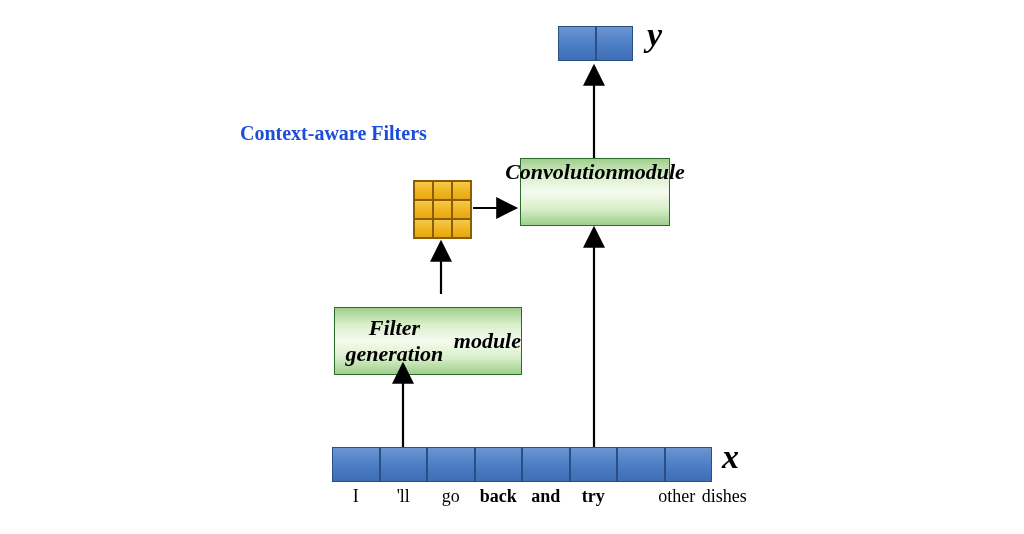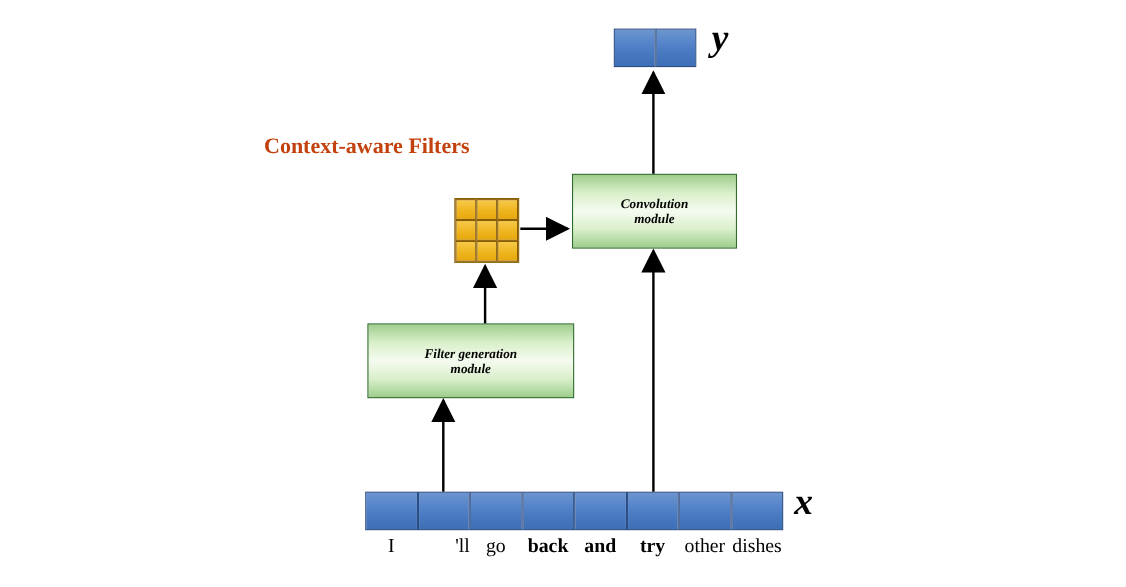--- a/index.html
+++ b/index.html
@@ -20,25 +20,25 @@
     position: absolute;
     border: 1.5px solid #2b6b2b;
     background: linear-gradient(to bottom,
                  #9fce8d 0%,
                  #d9efca 25%,
                  #f5fbef 50%,
                  #d9efca 75%,
                  #9fce8d 100%);
     text-align: center;
     display: flex;
-    flex-direction: column;
+    flex-direction: row;
     justify-content: center;
     font-style: italic;
     font-weight: bold;
-    font-size: 12px;
+    font-size: 22px;
     color: #000;
     line-height: 1.2;
   }
   .blue-cell {
     background: linear-gradient(to bottom, #6d95cf 0%, #5383c9 40%, #4a7ac1 60%, #3e6eb6 100%);
     border: 1.5px solid #2b4e86;
     box-sizing: border-box;
   }
   .row-cells {
     position: absolute;
@@ -59,21 +59,21 @@
     font-style: italic;
     font-weight: bold;
     font-size: 34px;
     color: #000;
     font-family: "Times New Roman", Times, serif;
   }
   .filters-label {
     position: absolute;
     font-weight: bold;
     font-size: 20px;
-    color: #c2410c;
+    color: #1d4ed8;
   }
   .word-row {
     position: absolute;
     display: flex;
   }
   .word {
     font-size: 18px;
     color: #000;
     text-align: center;
   }
@@ -105,45 +105,45 @@
       <div class="gold-cell"></div>
       <div class="gold-cell"></div>
       <div class="gold-cell"></div>
     </div>
 
   <div class="module-box" id="conv-module" style="left: 520px; top: 158px; width: 148px; height: 66px;">
     <span>Convolution</span>
     <span>module</span>
   </div>
 
-  <div class="module-box" id="filter-module" style="left: 334px; top: 294px; width: 186px; height: 66px;">
+  <div class="module-box" id="filter-module" style="left: 334px; top: 307px; width: 186px; height: 66px; align-items: center;">
     <span>Filter generation</span>
     <span>module</span>
   </div>
 
   <div class="row-cells" id="x-row" style="left: 332px; top: 447px;">
       <div class="blue-cell" style="width: 47.5px; height: 35px;"></div>
       <div class="blue-cell" style="width: 47.5px; height: 35px;"></div>
       <div class="blue-cell" style="width: 47.5px; height: 35px;"></div>
       <div class="blue-cell" style="width: 47.5px; height: 35px;"></div>
       <div class="blue-cell" style="width: 47.5px; height: 35px;"></div>
       <div class="blue-cell" style="width: 47.5px; height: 35px;"></div>
       <div class="blue-cell" style="width: 47.5px; height: 35px;"></div>
       <div class="blue-cell" style="width: 47.5px; height: 35px;"></div>
     </div>
   <div class="axis-label" style="left:722px; top:438px;">x</div>
 
   <div class="word-row" id="word-row" style="left: 332px; top: 486px;">
       <div class="word" style="width: 47.5px;">I</div>
-      <div class="word" style="width: 47.5px; text-align: right;">'ll</div>
+      <div class="word" style="width: 47.5px;">'ll</div>
       <div class="word" style="width: 47.5px;">go</div>
       <div class="word" style="width: 47.5px; font-weight: bold;">back</div>
       <div class="word" style="width: 47.5px; font-weight: bold;">and</div>
       <div class="word" style="width: 47.5px; font-weight: bold;">try</div>
-      <div class="word" style="width: 47.5px;">other</div>
+      <div class="word" style="width: 47.5px; margin-left: 36px;">other</div>
       <div class="word" style="width: 47.5px;">dishes</div>
     </div>
 
   <svg class="arrow" style="left:0;top:0;width:1024px;height:534px;">
     <defs>
       <marker id="ah" markerWidth="12" markerHeight="12" refX="9" refY="5" orient="auto">
         <path d="M0,0 L10,5 L0,10 Z" fill="#000"></path>
       </marker>
     </defs>
 

